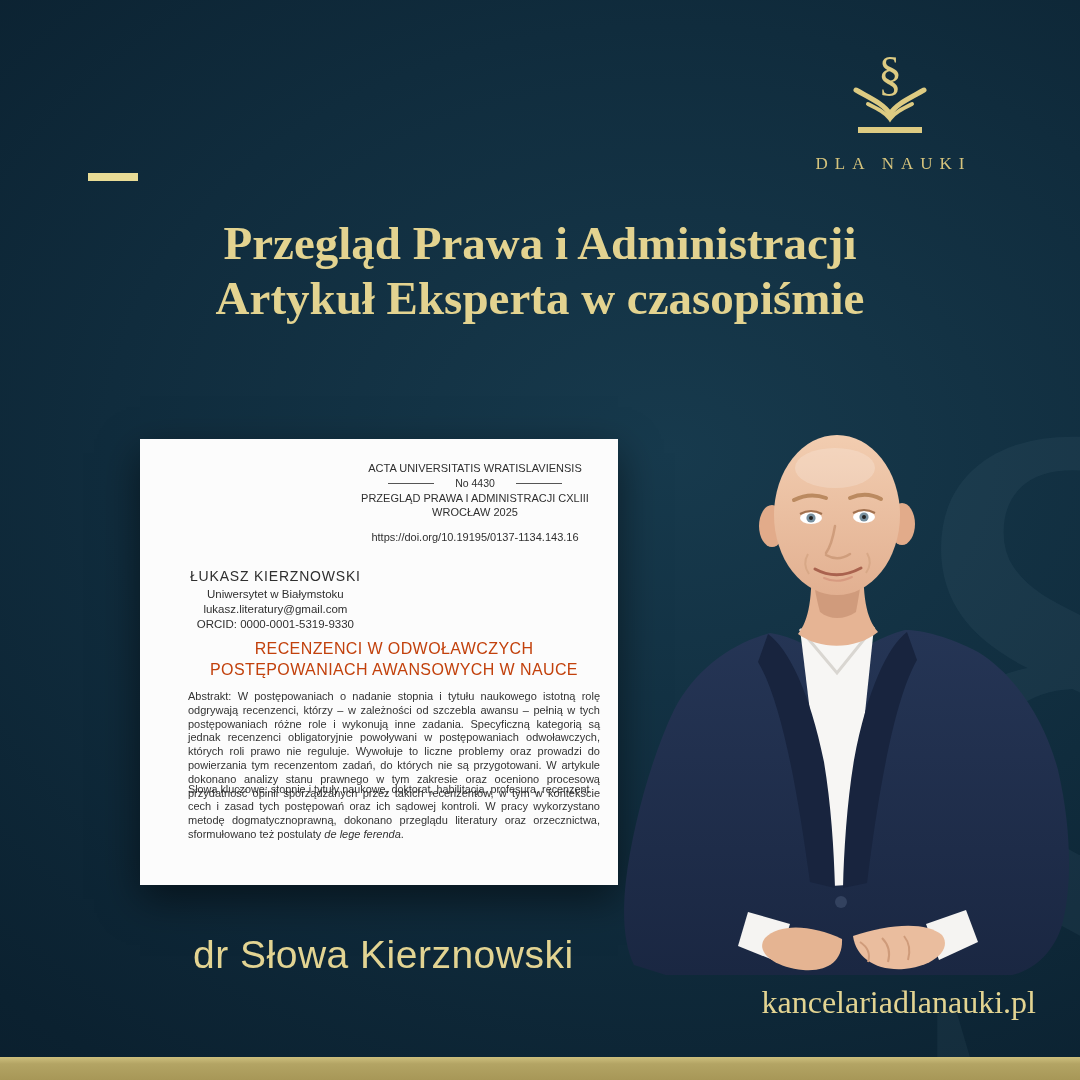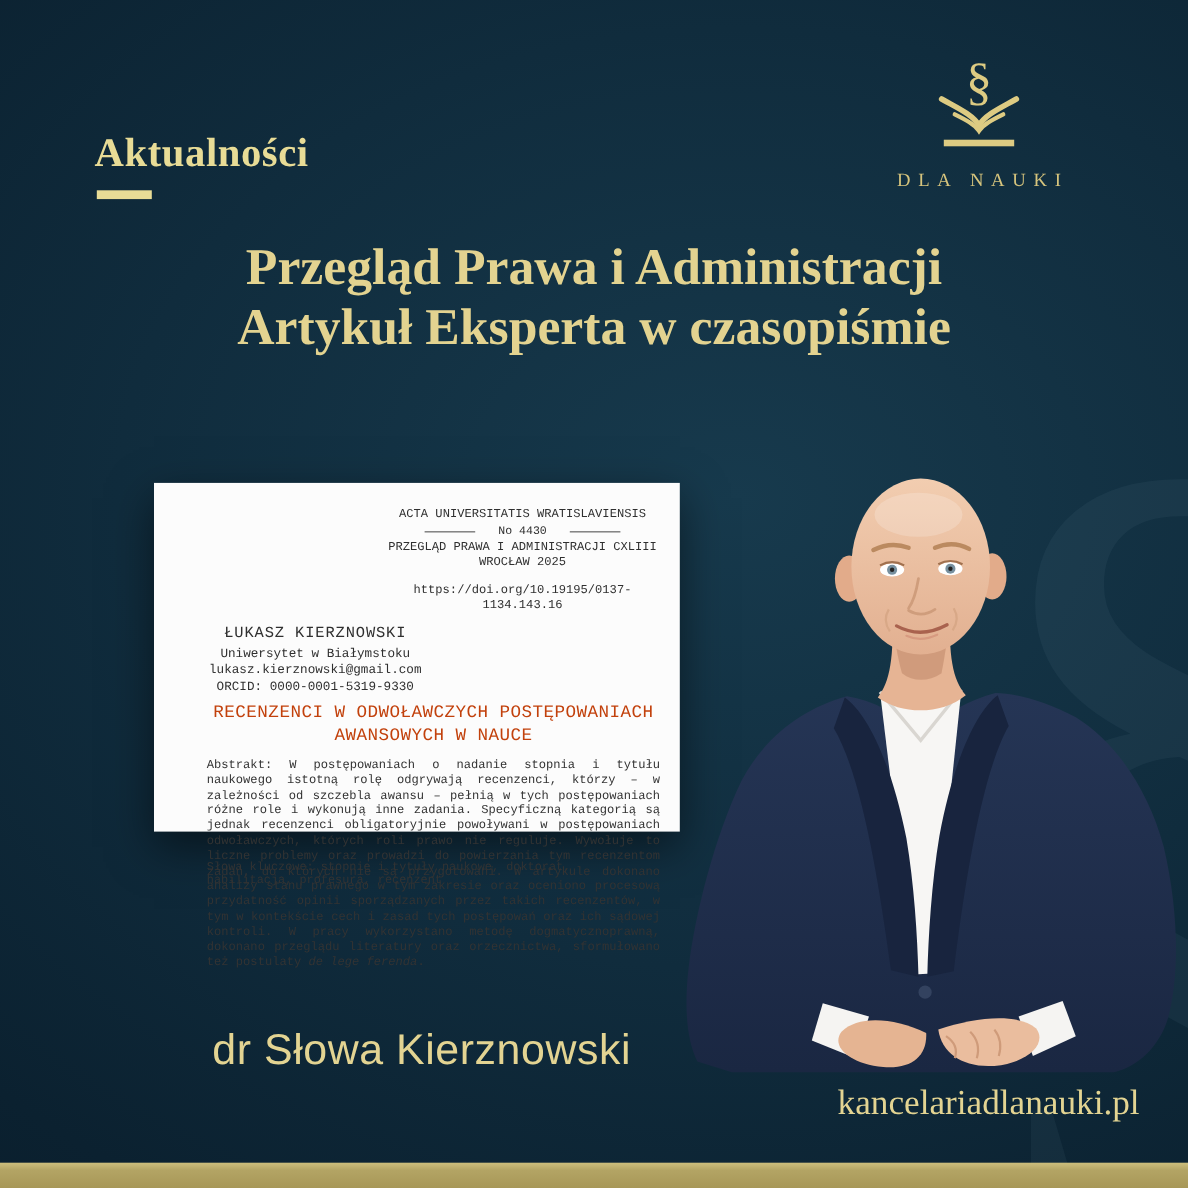--- a/index.html
+++ b/index.html
@@ -16,22 +16,22 @@
   .badge-underline{position:absolute;left:88px;top:173px;width:50px;height:8px;background:#e8dc96;}
   
   .logo{position:absolute;left:760px;top:48px;width:260px;text-align:center;color:#ddcb82;}
   .logo-icon{display:block;margin:0 auto 6px auto;}
   .logo-name{font-family:"Liberation Serif",serif;font-size:27px;letter-spacing:8px;margin-left:8px;}
   .logo-sub{font-family:"Liberation Serif",serif;font-size:17px;letter-spacing:7px;margin-left:7px;margin-top:16px;color:#d6c47d;}
   
   .headline{position:absolute;left:0;top:216px;width:1080px;text-align:center;
     font-family:"Liberation Serif",serif;font-weight:bold;color:#e3d390;font-size:47px;line-height:55px;}
   
-  .page{position:absolute;left:140px;top:439px;width:478px;height:317px;background:#fcfcfc;
-    box-shadow:0 14px 38px rgba(0,0,0,0.5);color:#2f2f2f;font-family:Liberation Mono, monospace;}
+  .page{position:absolute;left:140px;top:439px;width:478px;height:446px;background:#fcfcfc;
+    box-shadow:0 14px 38px rgba(0,0,0,0.5);color:#2f2f2f;font-family:Liberation Sans, sans-serif;}
   .jheader{position:absolute;left:212px;top:22px;width:246px;text-align:center;font-size:11px;line-height:14px;}
   .jissue{display:flex;align-items:center;justify-content:center;gap:21px;font-size:10.5px;margin:1px 0;}
   .jissue .rule{flex:0 0 46px;height:1px;background:#555;}
   .jdoi{margin-top:11px;font-size:11px;}
   .author{position:absolute;left:50px;top:130px;font-size:11.5px;line-height:15px;text-align:center;}
   .author .name{font-size:14px;letter-spacing:0.8px;margin-bottom:3px;}
   .atitle{position:absolute;left:50px;top:199px;width:408px;text-align:center;font-size:16px;
     line-height:21px;letter-spacing:0.4px;color:#c2410c;}
   .abstract{position:absolute;left:48px;top:251px;width:412px;font-size:11px;line-height:13.8px;
     text-align:justify;color:#333;}
@@ -45,21 +45,20 @@
   .goldbar{position:absolute;left:0;bottom:0;width:1080px;height:23px;
     background:linear-gradient(180deg,#cdbf7d 0%,#b3a464 30%,#a79757 100%);}
 </style>
 </head>
 <body>
 
 <div class="canvas">
 
   <div class="watermark">§</div>
 
-  <div class="badge">Aktualności</div>
   <div class="badge-underline"></div>
 
   <div class="logo">
     <svg class="logo-icon" width="84" height="90" viewBox="0 0 84 90">
       <g fill="none" stroke="#ddcb82" stroke-linecap="round">
         <text x="42" y="42" text-anchor="middle" font-family="Liberation Serif, serif" font-size="48" fill="#ddcb82" stroke="none">§</text>
         <path d="M8 42 C 22 50, 36 56, 42 66 C 48 56, 62 50, 76 42" stroke-width="5"></path>
         <path d="M20 56 C 30 61, 38 65, 42 71 C 46 65, 54 61, 64 56" stroke-width="4"></path>
       </g>
       <rect x="10" y="79" width="64" height="6" fill="#ddcb82"></rect>
@@ -81,21 +80,21 @@
         <span class="rule"></span>
       </div>
       <div>PRZEGLĄD PRAWA I ADMINISTRACJI CXLIII</div>
       <div>WROCŁAW 2025</div>
       <div class="jdoi">https://doi.org/10.19195/0137-1134.143.16</div>
     </div>
 
     <div class="author">
       <div class="name">ŁUKASZ KIERZNOWSKI</div>
       <div>Uniwersytet w Białymstoku</div>
-      <div>lukasz.kierznowski@gmail.com</div>
+      <div>lukasz.literatury@gmail.com</div>
       <div>ORCID: 0000-0001-5319-9330</div>
     </div>
 
     <div class="atitle">RECENZENCI W ODWOŁAWCZYCH POSTĘPOWANIACH AWANSOWYCH W NAUCE</div>
 
     <div class="abstract"><span>Abstrakt: W postępowaniach o nadanie stopnia i tytułu naukowego istotną rolę odgrywają recenzenci, którzy – w zależności od szczebla awansu – pełnią w tych postępowaniach różne role i wykonują inne zadania. Specyficzną kategorią są jednak recenzenci obligatoryjnie powoływani w postępowaniach odwoławczych, których roli prawo nie reguluje. Wywołuje to liczne problemy oraz prowadzi do powierzania tym recenzentom zadań, do których nie są przygotowani. W artykule dokonano analizy stanu prawnego w tym zakresie oraz oceniono procesową przydatność opinii sporządzanych przez takich recenzentów, w tym w kontekście cech i zasad tych postępowań oraz ich sądowej kontroli. W pracy wykorzystano metodę dogmatycznoprawną, dokonano przeglądu literatury oraz orzecznictwa, sformułowano też postulaty </span><span class="em">de lege ferenda</span><span>.</span></div>
 
     <div class="keywords">Słowa kluczowe: stopnie i tytuły naukowe, doktorat, habilitacja, profesura, recenzent</div>
   </div>
 

